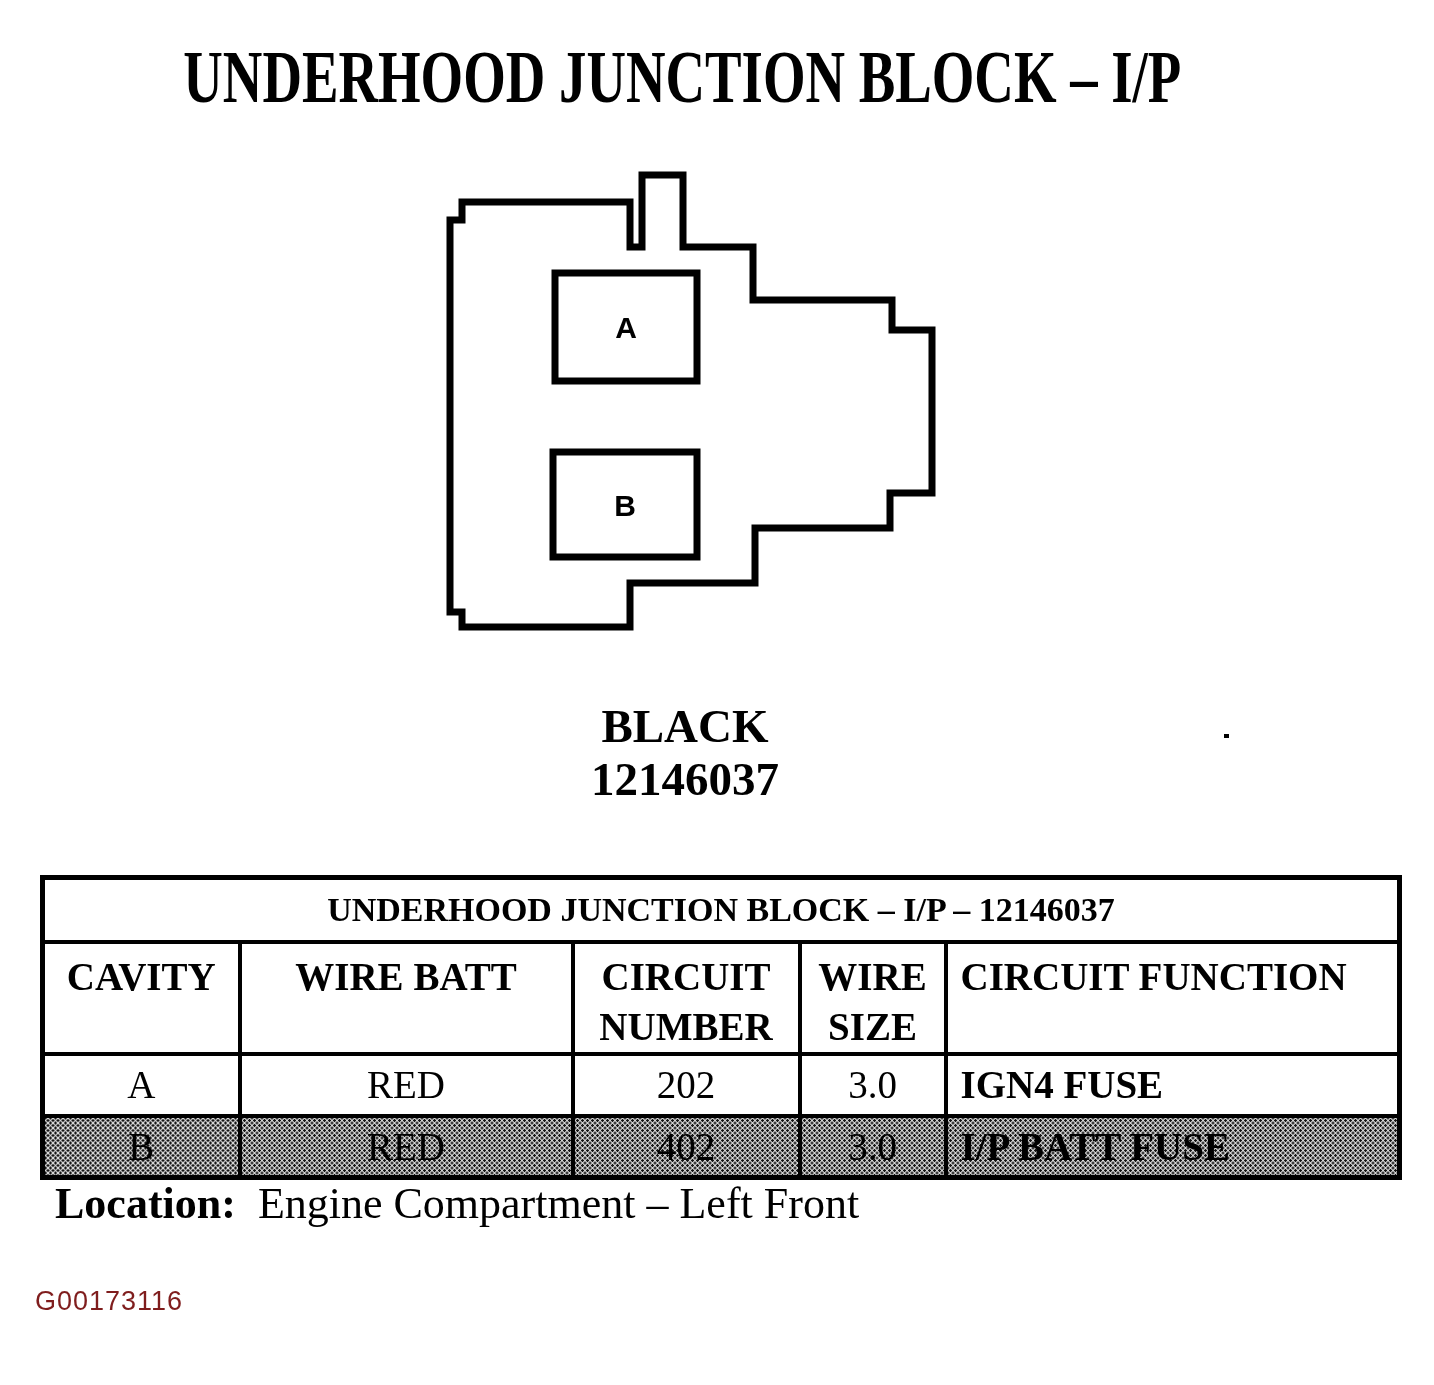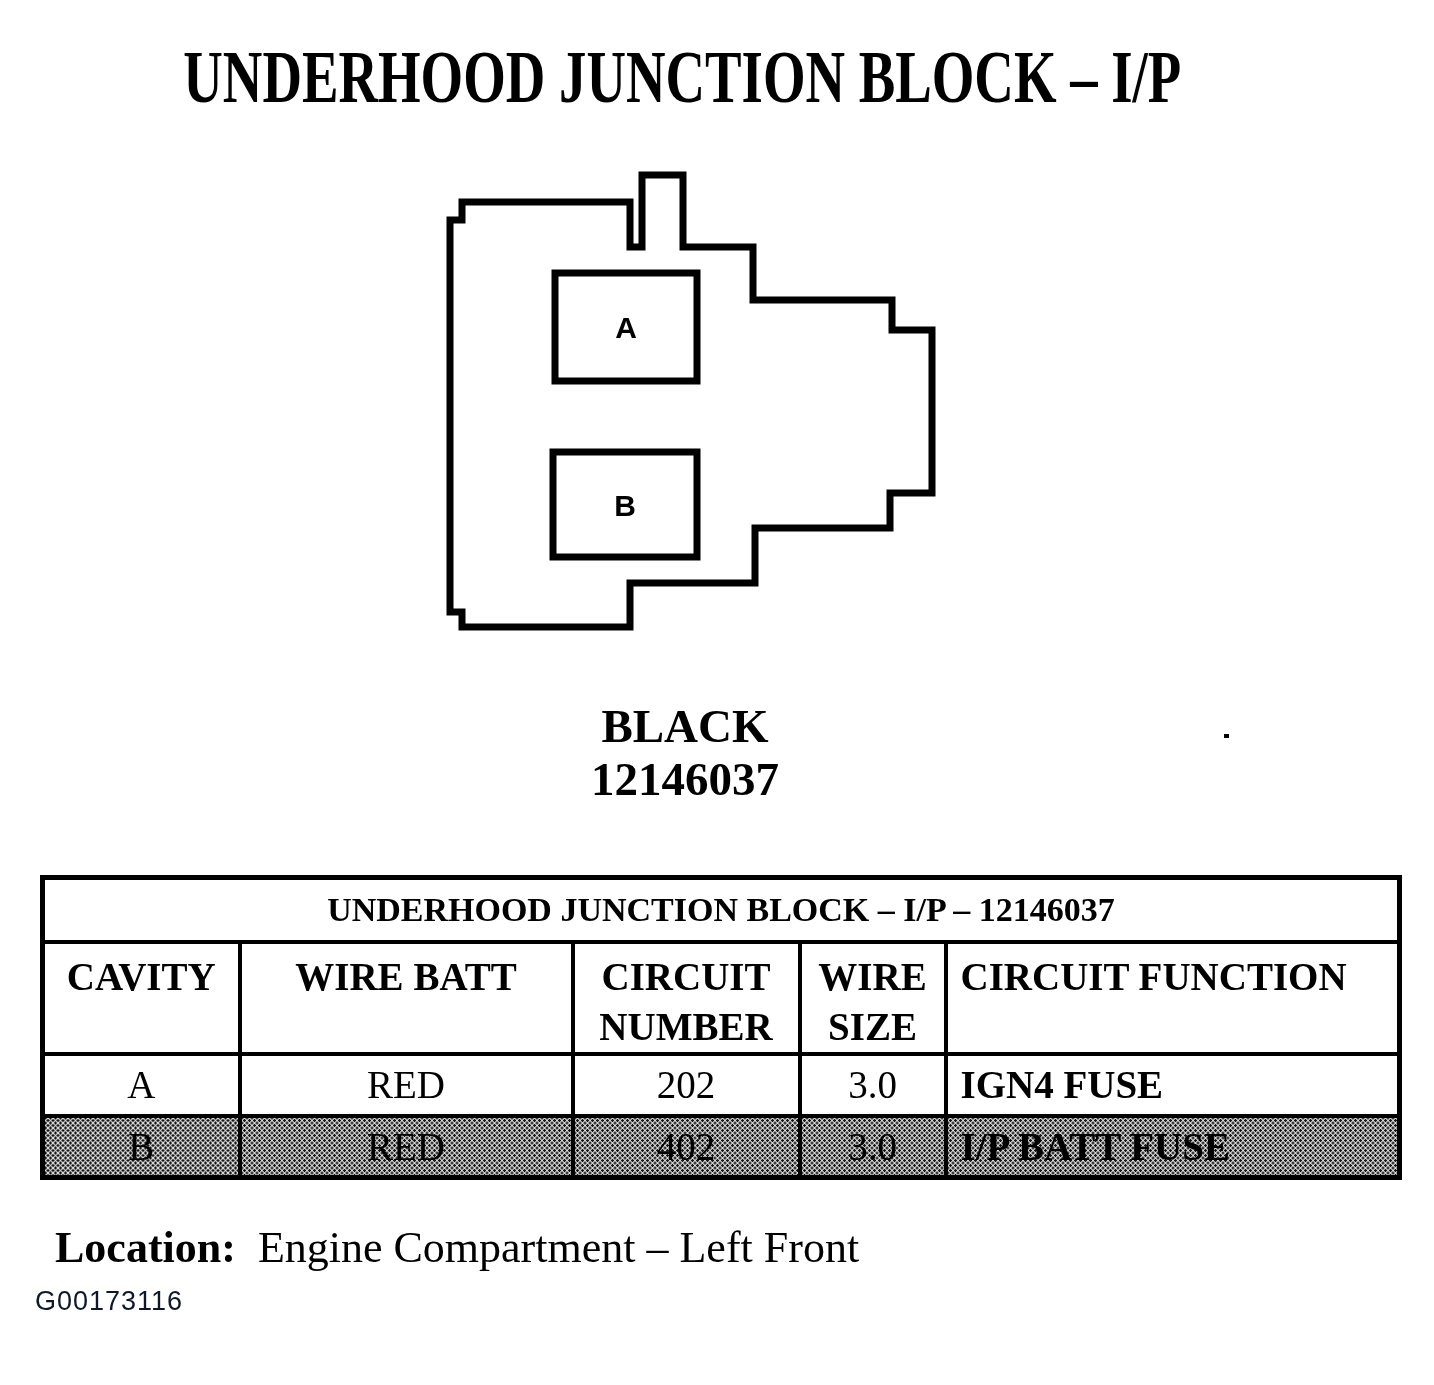--- a/index.html
+++ b/index.html
@@ -107,34 +107,34 @@
     background-image:
       radial-gradient(#161616 1.05px, transparent 1.5px),
       radial-gradient(#161616 1.05px, transparent 1.5px);
     background-size: 5px 5px;
     background-position: 0 0, 2.5px 2.5px;
   }
 
   
   .location-line {
     position: absolute;
-    left: 55px; top: 1222px;
+    left: 55px; top: 1178px;
     font-size: 44px;
     white-space: nowrap;
   }
   .location-line .loc-label { font-weight: bold; }
   .location-line .loc-value { margin-left: 22px; font-weight: normal; }
 
   
   .figure-id {
     position: absolute;
     left: 35px; top: 1286px;
     font-family: "Liberation Sans", sans-serif;
     font-size: 27px;
-    color: #0f172a;
+    color: #7f1d1d;
     letter-spacing: 1px;
   }
 
   .scan-speck {
     position: absolute;
     left: 1224px; top: 734px;
     width: 5px; height: 4px;
     background: #000;
   }
 </style>

